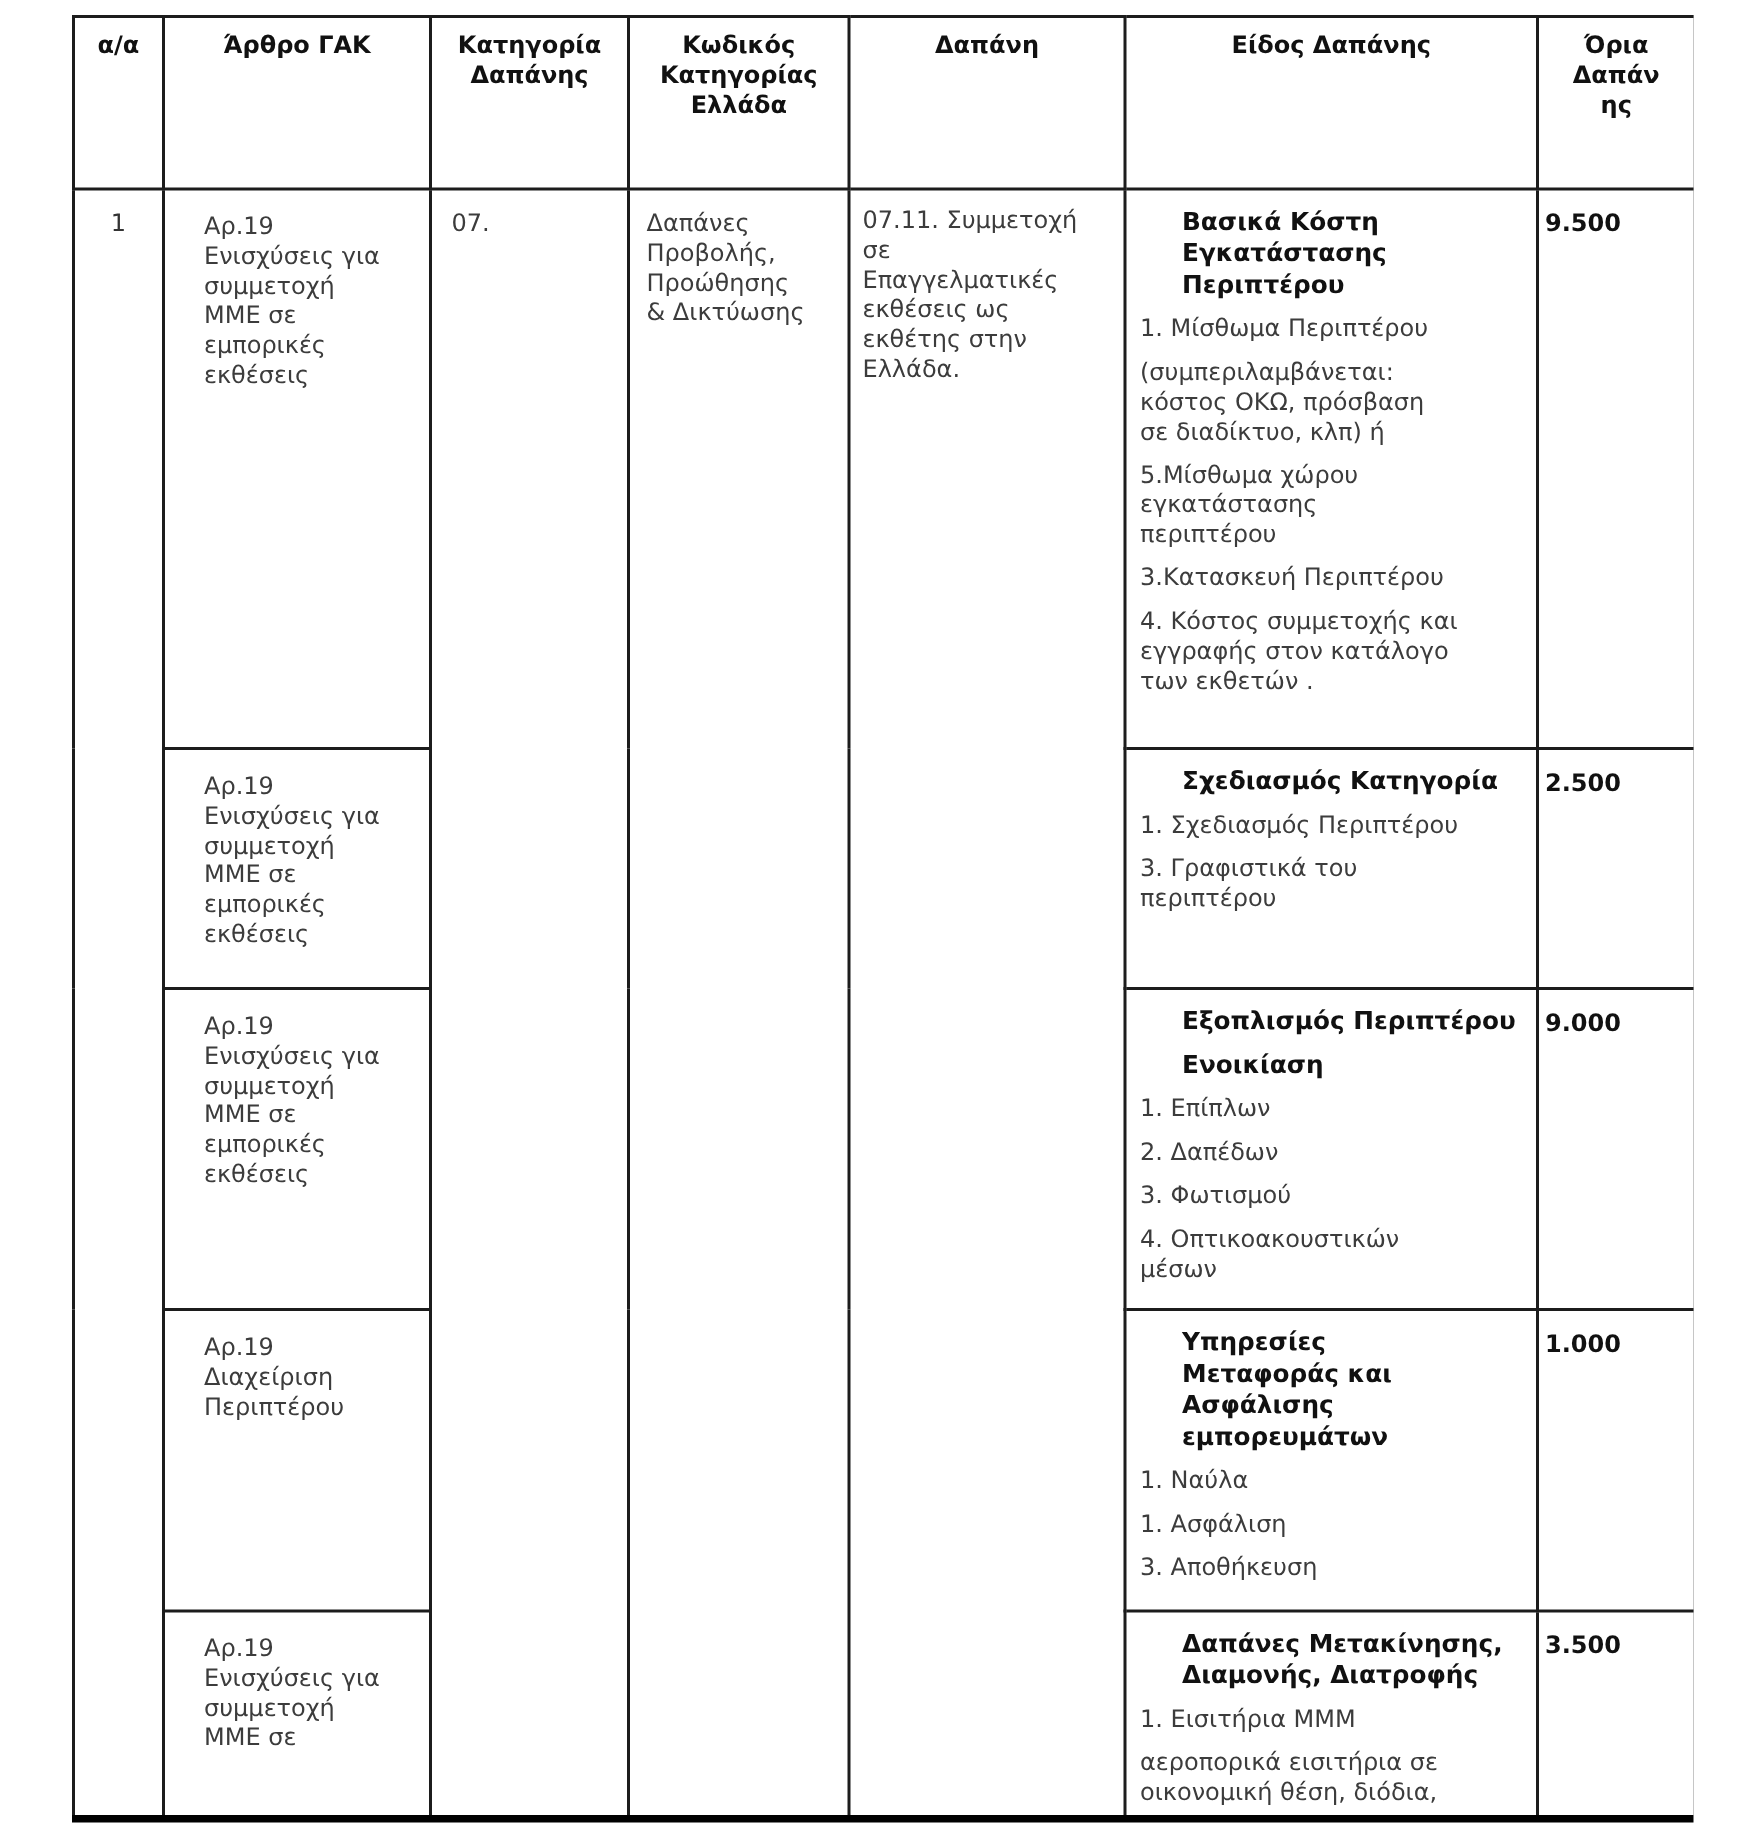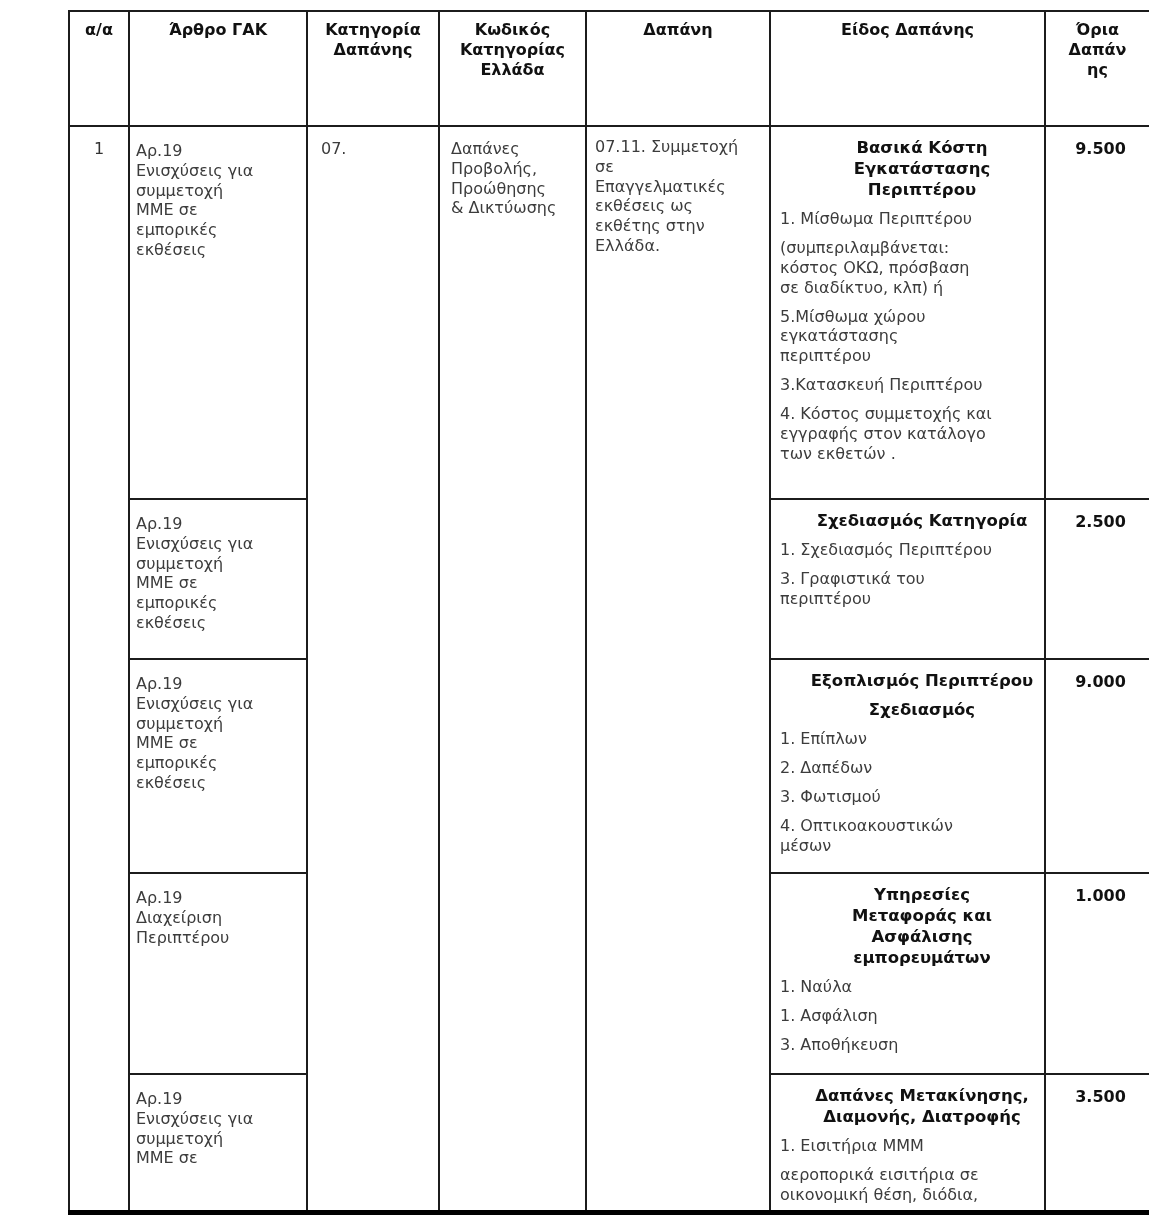--- a/index.html
+++ b/index.html
@@ -3,43 +3,43 @@
 <meta charset="utf-8">
 <style>
   html,body { margin:0; padding:0; }
   .page {
     position:relative; width:1169px; height:1222px; background:#ffffff;
     font-family:"DejaVu Sans","Liberation Sans",sans-serif; overflow:hidden;
     color:#3c3c3c;
   }
   .table-wrap {
     position:absolute; left:48px; top:10px; width:1081px; height:1200px;
-    overflow:hidden; border-bottom:5px solid #000;margin-left:20px;
+    overflow:hidden; border-bottom:5px solid #000;
   }
   table.doc {
     border-collapse:collapse; table-layout:fixed; width:1081px;
   }
   table.doc th, table.doc td {
     border:2px solid #1c1c1c; vertical-align:top; overflow:hidden;
     font-size:16px; line-height:1.24;
   }
   th.hdr {
     font-weight:bold; color:#111; text-align:center; white-space:pre-line;
     padding:8px 4px 0 4px; font-size:16px;
   }
   td.aa { text-align:center; padding-top:12px; color:#333; }
-  td.arthro { padding:14px 6px 0 6px; white-space:pre-line; }
+  td.arthro { padding:14px 6px 0 26px; white-space:pre-line; }
   td.kat { padding:12px 6px 0 13px; }
   td.kod { padding:12px 4px 0 11px; white-space:pre-line; }
   td.dap { padding:10px 4px 0 8px; white-space:pre-line; }
   td.eidos { padding:10px 8px 0 9px; }
-  td.oria { text-align:center; padding:12px 14px 0 20px; font-weight:bold; color:#111; font-size:16.5px; }
+  td.oria { text-align:left; padding:12px 14px 0 4px; font-weight:bold; color:#111; font-size:16.5px; }
   .etitle {
     font-weight:bold; color:#111; margin:0 0 9px 0; padding-left:28px;
-    white-space:pre-line; font-size:16.5px; line-height:1.28;text-align:center;
+    white-space:pre-line; font-size:16.5px; line-height:1.28;
   }
   .etitle + .etitle { margin-top:-1px; }
   .eitem { margin:0 0 9px 0; white-space:pre-line; }
   tr.r1 { height:373px; } tr.r2 { height:160px; } tr.r3 { height:214px; }
   tr.r4 { height:201px; } tr.r5 { height:215px; } tr.rh { height:115px; }
 </style>
 </head>
 <body>
 
 <div class="page">
@@ -125,21 +125,21 @@
         </tr>
         <tr class="r3">
           <td class="arthro">Αρ.19
 Ενισχύσεις για
 συμμετοχή
 ΜΜΕ σε
 εμπορικές
 εκθέσεις</td>
           <td class="eidos">
             <p class="etitle">Εξοπλισμός Περιπτέρου</p>
-            <p class="etitle">Σχεδιασμός</p>
+            <p class="etitle">Ενοικίαση</p>
             <p class="eitem">1. Επίπλων</p>
             <p class="eitem">2. Δαπέδων</p>
             <p class="eitem">3. Φωτισμού</p>
             <p class="eitem">4. Οπτικοακουστικών
 μέσων</p>
           </td>
           <td class="oria">9.000</td>
         </tr>
         <tr class="r4">
           <td class="arthro">Αρ.19

